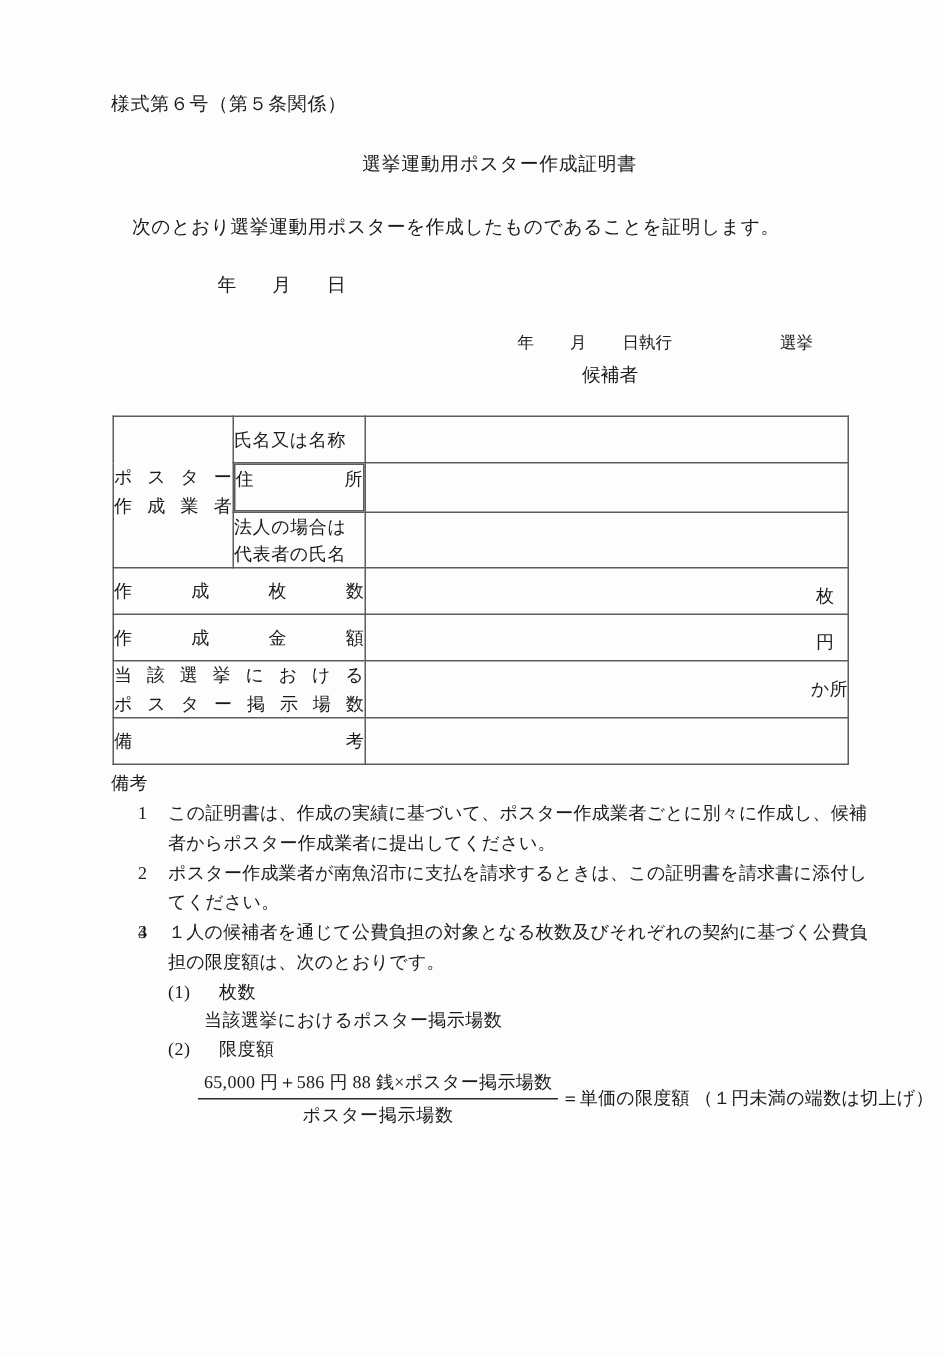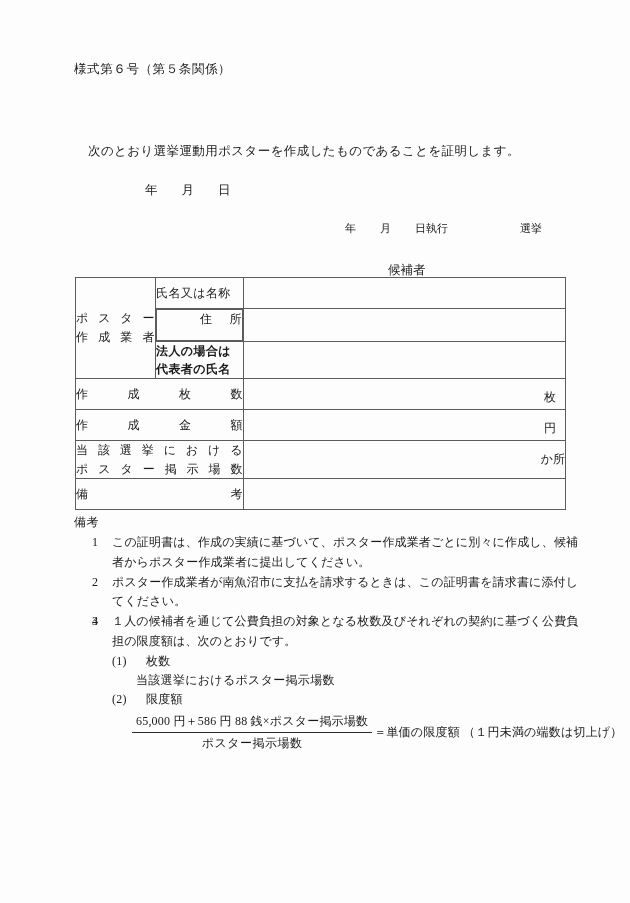--- a/index.html
+++ b/index.html
@@ -62,21 +62,20 @@
     top: 221px;
     font-size: 11px;
     white-space: nowrap;
   }
   .candidate-line {
     position: absolute;
     left: 388px;
     top: 242px;
     font-size: 12.5px;
     white-space: nowrap;
-    margin-top: 20px;
   }
   .sp-md { display: inline-block; width: 24px; }
   .sp-lg { display: inline-block; width: 72px; }
 
   
   .form-table {
     position: absolute;
     left: 75px;
     top: 277px;
     width: 490px;
@@ -101,21 +100,20 @@
   }
   .cell-sublabel {
     padding: 5px 8px;
     line-height: 1.5;
     letter-spacing: 0.4px;
   }
   .cell-sublabel.justify {
     display: block;
     text-align: justify;
     text-align-last: justify;
-    padding-left: 43px;
   }
   .cell-wide-label {
     padding: 5px 9px;
     line-height: 1.55;
     letter-spacing: 0.5px;
   }
   .spread {
     display: block;
     text-align: justify;
     text-align-last: justify;
@@ -129,21 +127,21 @@
     text-align: right;
     font-size: 12px;
   }
   .unit-bottom {
     position: absolute;
     right: 9px;
     bottom: 3px;
   }
   .h-name   { height: 30px; }
   .h-addr   { height: 30px; }
-  .h-rep    { height: 36px; font-weight: bold; }
+  .h-rep    { height: 36px; }
   .h-sheets { height: 30px; }
   .h-amount { height: 30px; }
   .h-posts  { height: 34px; }
   .h-note   { height: 30px; }
 
   
   .remarks {
     position: absolute;
     left: 74px;
     top: 513px;
@@ -219,20 +217,21 @@
     letter-spacing: 0.3px;
   }
 </style>
 </head>
 <body>
 
 <div class="page">
 
   <div class="form-no">様式第６号（第５条関係）</div>
 
+  <div class="doc-title">選挙運動用ポスター作成証明書</div>
 
   <div class="lead-text">次のとおり選挙運動用ポスターを作成したものであることを証明します。</div>
 
   <div class="date-line-left">
     <span>年</span><span class="sp-md"></span><span>月</span><span class="sp-md"></span><span>日</span>
   </div>
 
   <div class="exec-line">
     <span>年</span><span class="sp-md"></span><span>月</span><span class="sp-md"></span><span>日執行</span><span class="sp-lg"></span><span>選挙</span>
   </div>

